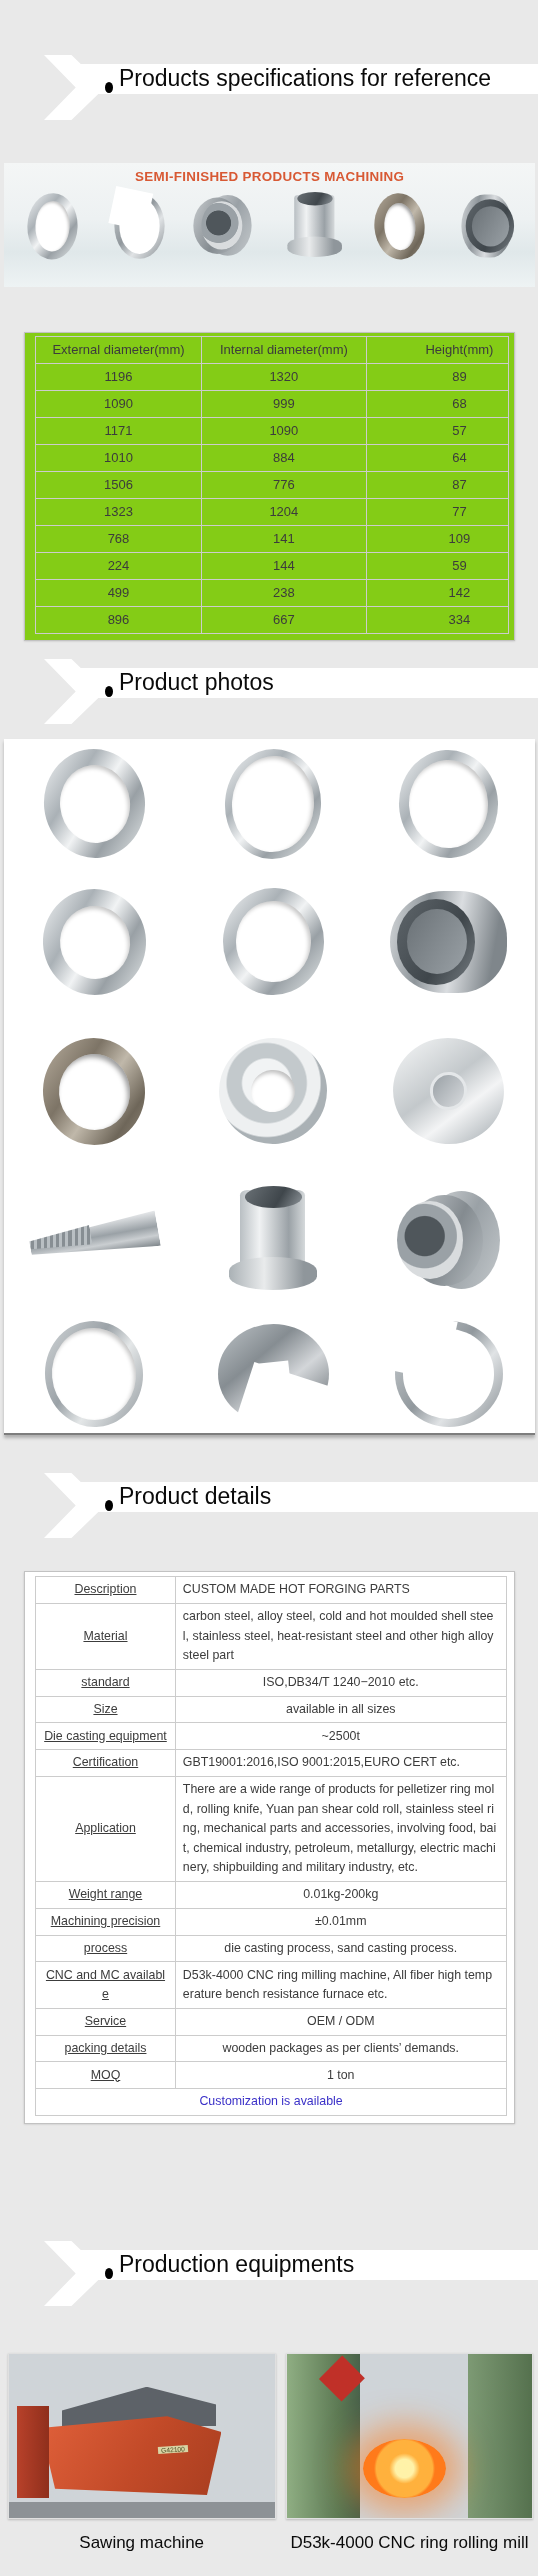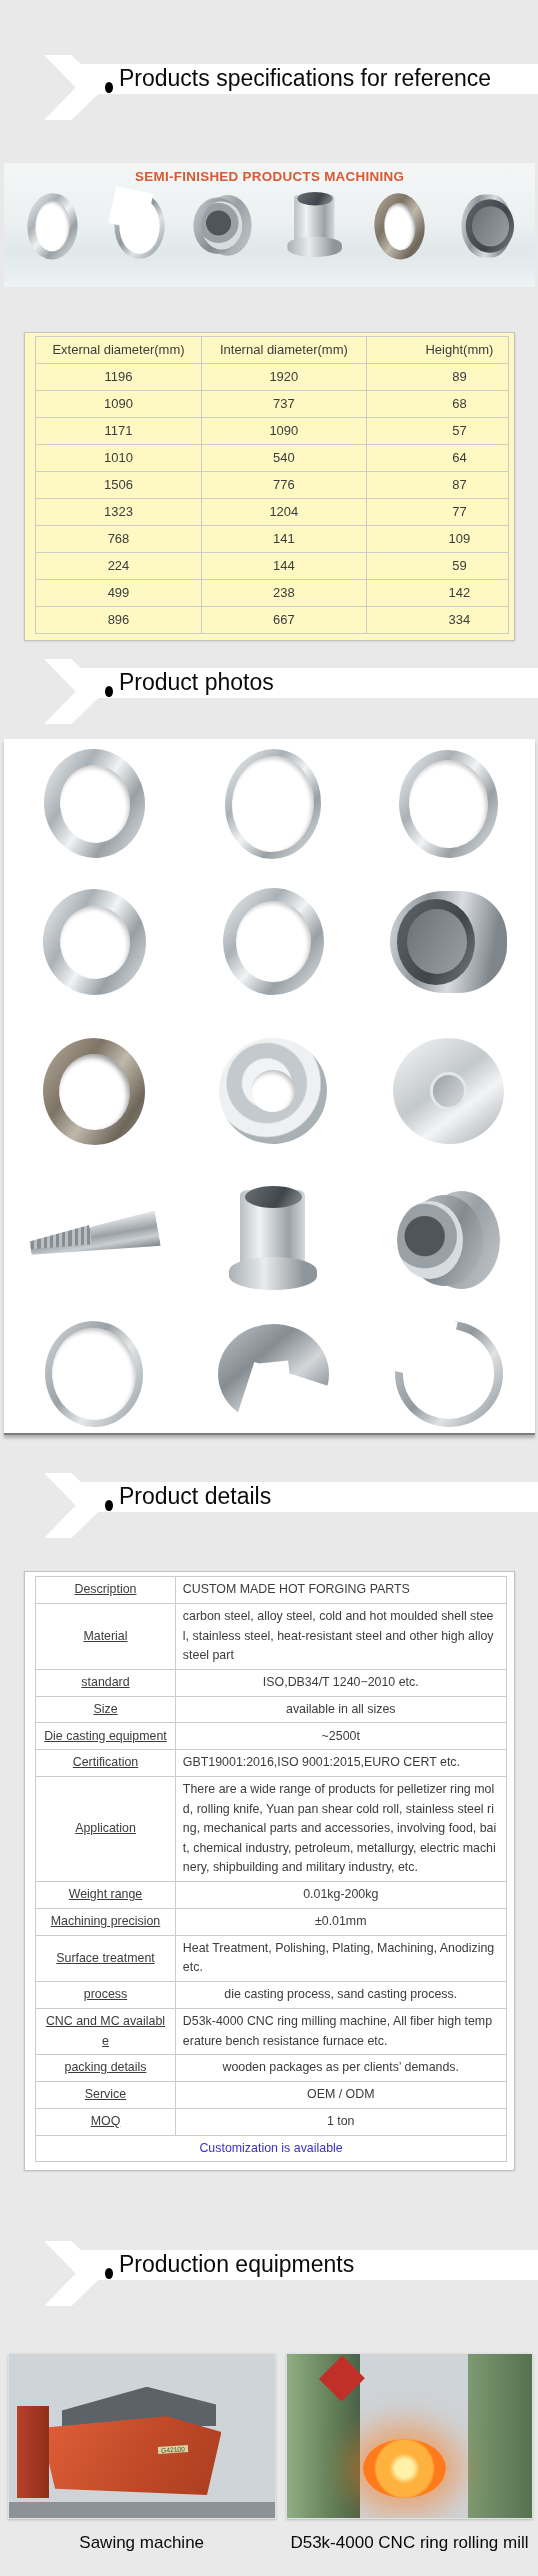--- a/index.html
+++ b/index.html
@@ -17,21 +17,21 @@
 
   
   .banner{position:absolute;left:4.1px;top:163px;width:531px;height:124px;
     background:linear-gradient(180deg,#f4f6f6 0%,#edf1f2 45%,#e0e8ea 72%,#eef3f4 100%);overflow:hidden;}
   .banner-title{margin-top:6.2px;text-align:center;font-size:13.4px;font-weight:700;letter-spacing:0.3px;color:#d85934;}
   .banner-subtitle{margin-top:2.1px;text-align:center;font-size:13px;font-weight:400;color:#1c1c1c;}
   .banner-parts{display:flex;justify-content:space-between;align-items:center;padding:0 8.2px;margin-top:1px;}
   .bpart{width:81px;height:82px;display:flex;align-items:center;justify-content:center;transform:scale(.62);}
 
   
-  .spec-wrap{position:absolute;left:24px;top:332px;width:491px;box-sizing:border-box;background:#fef9c3;
+  .spec-wrap{position:absolute;left:24px;top:332px;width:491px;box-sizing:border-box;background:#84cc16;
     border:0.5px solid #c2c2c2;box-shadow:0 0.5px 2.1px rgba(0,0,0,.18);padding:2.6px 5.2px 6.7px 10.3px;}
   .spec-table{width:100%;border-collapse:collapse;}
   .spec-table th,.spec-table td{border:0.5px solid #ccc;height:24px;text-align:center;
     font-size:13px;font-weight:400;color:#3c3c3c;}
   .spec-table th:nth-child(1),.spec-table td:nth-child(1){width:35%;}
   .spec-table th:nth-child(2),.spec-table td:nth-child(2){width:35%;}
   .spec-table th:nth-child(3),.spec-table td:nth-child(3){width:30%;padding-left:45px;}
 
   
   .photos-panel{position:absolute;left:4.1px;top:739px;width:531px;height:694px;background:#fff;
@@ -214,36 +214,36 @@
       <thead id="spec-head">
           <tr>
             <th>External diameter(mm)</th>
             <th>Internal diameter(mm)</th>
             <th>Height(mm)</th>
           </tr>
         </thead>
       <tbody id="spec-body">
           <tr>
             <td>1196</td>
-            <td>1920</td>
+            <td>1320</td>
             <td>89</td>
           </tr>
           <tr>
             <td>1090</td>
-            <td>737</td>
+            <td>999</td>
             <td>68</td>
           </tr>
           <tr>
             <td>1171</td>
             <td>1090</td>
             <td>57</td>
           </tr>
           <tr>
             <td>1010</td>
-            <td>540</td>
+            <td>884</td>
             <td>64</td>
           </tr>
           <tr>
             <td>1506</td>
             <td>776</td>
             <td>87</td>
           </tr>
           <tr>
             <td>1323</td>
             <td>1204</td>
@@ -430,38 +430,34 @@
           </tr>
           <tr>
             <td class="lbl">Weight range</td>
             <td class="val center">0.01kg-200kg</td>
           </tr>
           <tr>
             <td class="lbl">Machining precision</td>
             <td class="val center">±0.01mm</td>
           </tr>
           <tr>
-            <td class="lbl">Surface treatment</td>
-            <td class="val">Heat Treatment, Polishing, Plating, Machining, Anodizing etc.</td>
-          </tr>
-          <tr>
             <td class="lbl">process</td>
             <td class="val center">die casting process, sand casting process.</td>
           </tr>
           <tr>
             <td class="lbl">CNC and MC available</td>
             <td class="val">D53k-4000 CNC ring milling machine, All fiber high temperature bench resistance furnace etc.</td>
           </tr>
           <tr>
+            <td class="lbl">Service</td>
+            <td class="val center">OEM / ODM</td>
+          </tr>
+          <tr>
             <td class="lbl">packing details</td>
             <td class="val center">wooden packages as per clients’ demands.</td>
-          </tr>
-          <tr>
-            <td class="lbl">Service</td>
-            <td class="val center">OEM / ODM</td>
           </tr>
           <tr>
             <td class="lbl">MOQ</td>
             <td class="val center">1 ton</td>
           </tr>
           <tr class="custom">
             <td colspan="2" style="color: rgb(59, 49, 200);">Customization is available</td>
           </tr>
         </tbody>
     </table>

